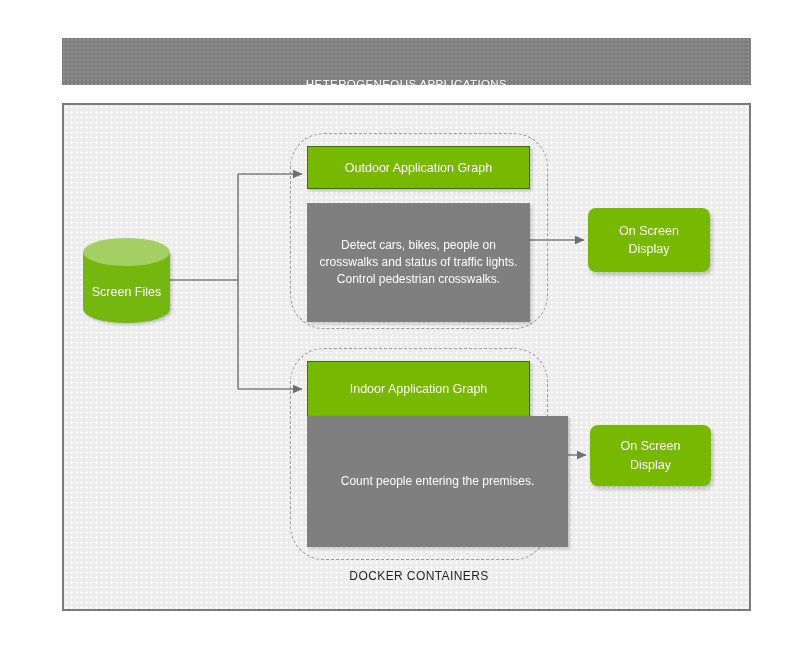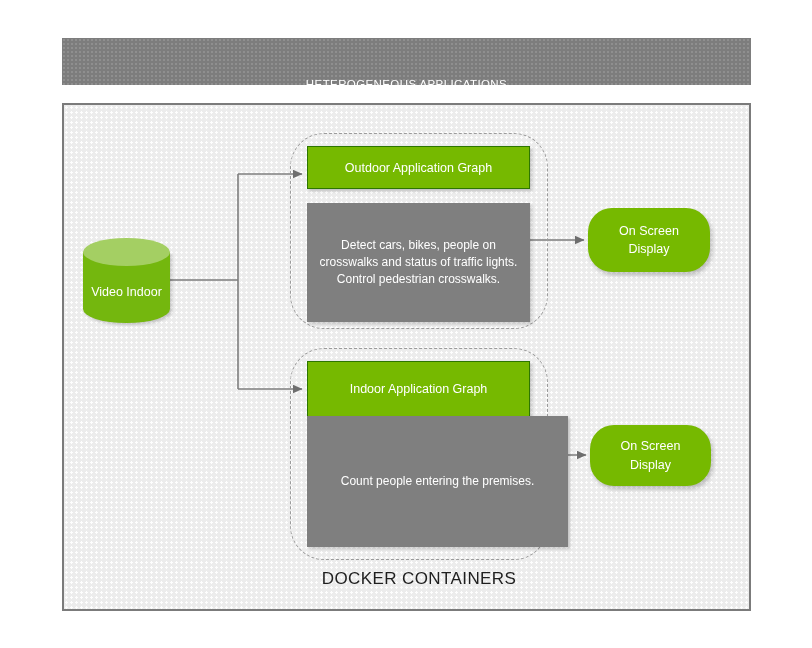--- a/index.html
+++ b/index.html
@@ -68,33 +68,33 @@
     display:flex;align-items:center;justify-content:center;
     color:#ffffff;font-size:12px;line-height:1.4;text-align:center;
     padding:0 10px;
     box-shadow:2px 2px 3px rgba(0,0,0,.18);
   }
   .gbody-outdoor{left:307px;top:203px;width:223px;height:119px;}
   .gbody-indoor{left:307px;top:416px;width:261px;height:131px;}
 
   
   .osd{
-    position:absolute;background:#76b900;border-radius:24px;
+    position:absolute;background:#76b900;border-radius:8px;
     display:flex;align-items:center;justify-content:center;text-align:center;
     color:#ffffff;font-size:12.5px;line-height:1.45;
     box-shadow:2px 3px 4px rgba(0,0,0,.22);
     padding:0 22px;box-sizing:border-box;
   }
   .osd1{left:588px;top:208px;width:122px;height:64px;}
   .osd2{left:590px;top:425px;width:121px;height:61px;}
 
   
   .docker-label{
     position:absolute;left:278px;top:569px;width:282px;
-    text-align:center;color:#1f1f1f;font-size:17px;letter-spacing:.4px;
+    text-align:center;color:#1f1f1f;font-size:12px;letter-spacing:.4px;
   }
 
   
   .connectors{position:absolute;left:0;top:0;width:812px;height:648px;pointer-events:none;}
 </style>
 </head>
 <body>
 
 <div class="canvas">
 
@@ -114,21 +114,21 @@
     <path d="M238,174 V389" stroke="#7f7f7f" stroke-width="1.6" fill="none"></path>
     <path d="M238,174 H302" stroke="#7f7f7f" stroke-width="1.6" fill="none" marker-end="url(#arr)"></path>
     <path d="M238,389 H302" stroke="#7f7f7f" stroke-width="1.6" fill="none" marker-end="url(#arr)"></path>
     <path d="M530,240 H584" stroke="#7f7f7f" stroke-width="1.6" fill="none" marker-end="url(#arr)"></path>
     <path d="M528,455 H586" stroke="#7f7f7f" stroke-width="1.6" fill="none" marker-end="url(#arr)"></path>
   </svg>
 
   <div class="cylinder">
     <div class="cyl-body"></div>
     <div class="cyl-top"></div>
-    <div class="cyl-label">Video Indoor</div>
+    <div class="cyl-label">Screen Files</div>
   </div>
 
   <div class="dashed dashed-outdoor"></div>
   <div class="hdr hdr-outdoor">
     <span>Outdoor Application Graph</span>
   </div>
   <div class="gbody gbody-outdoor">
     <span>Detect cars, bikes, people on crosswalks and status of traffic lights. Control pedestrian crosswalks.</span>
   </div>
 

